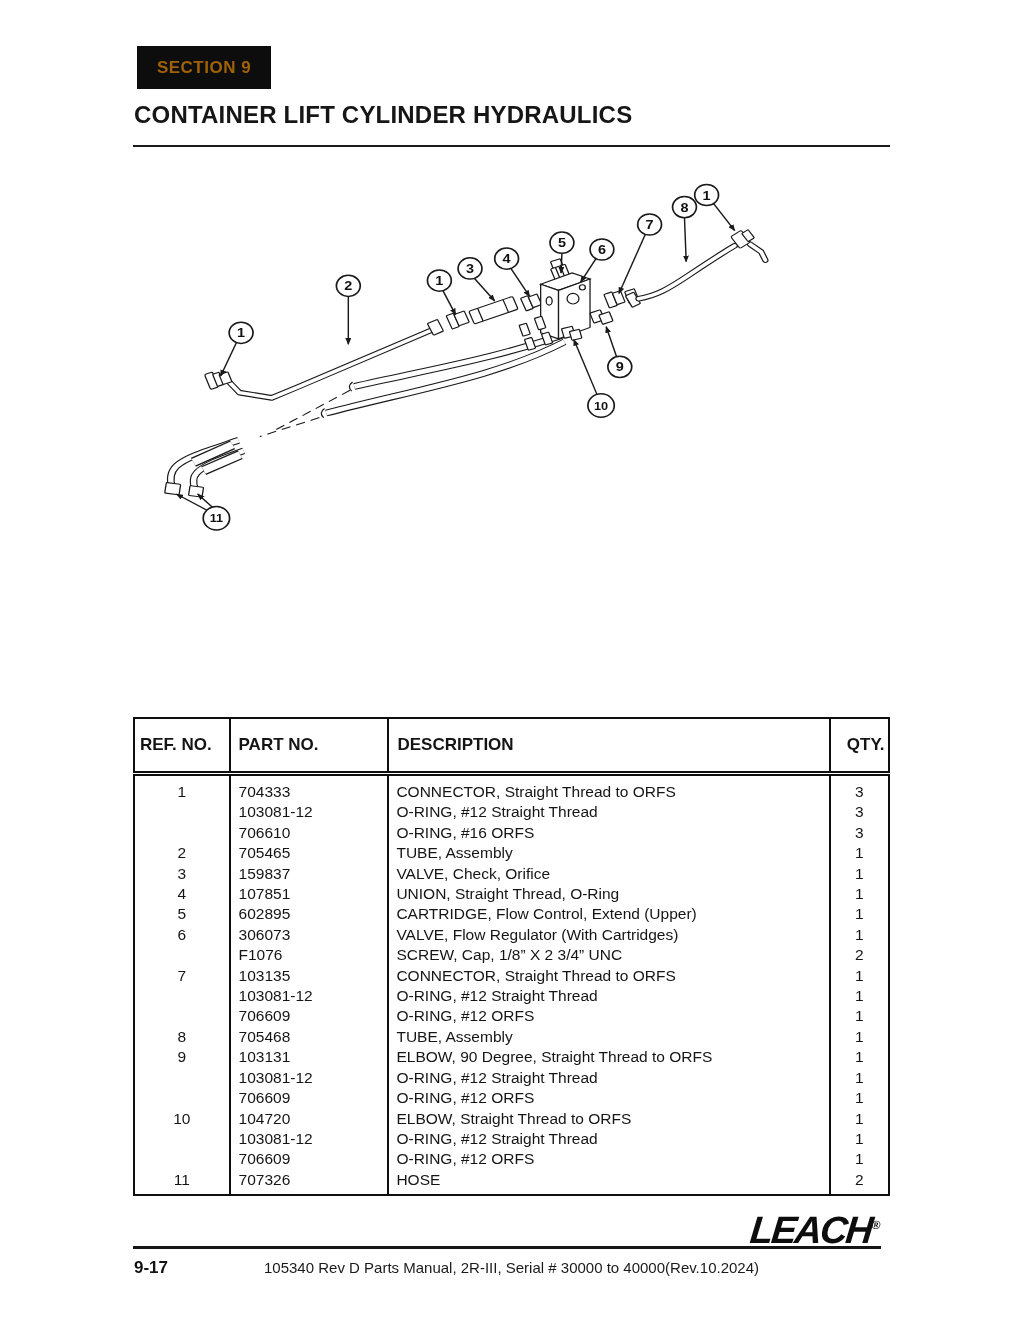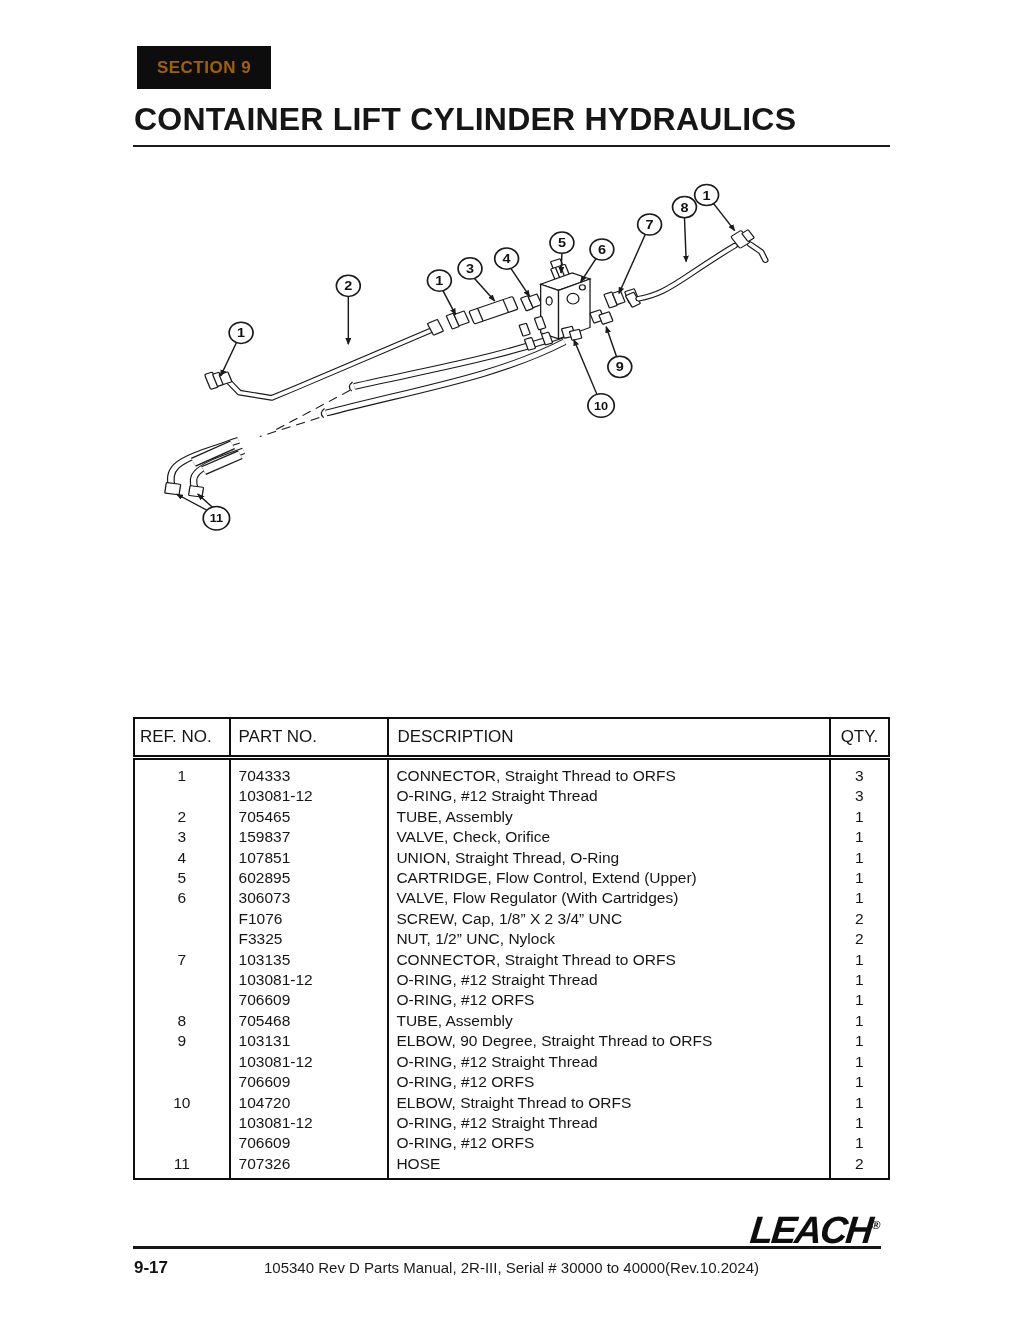--- a/index.html
+++ b/index.html
@@ -9,43 +9,43 @@
     font-family:"Liberation Sans", sans-serif; color:#111;
     overflow:hidden;
   }
   .section-badge {
     position:absolute; left:137px; top:46px; width:134px; height:43px;
     background:#0d0d0d; color:#a16207; font-weight:bold; font-size:17px;
     letter-spacing:0.5px; display:flex; align-items:center; justify-content:center;
   }
   .page-title {
     position:absolute; left:134px; top:101px; width:780px;
-    font-size:32px; font-weight:bold; letter-spacing:0.2px; color:#161616;
+    font-size:24px; font-weight:bold; letter-spacing:0.2px; color:#161616;
     white-space:nowrap;
   }
   .title-rule {
     position:absolute; left:133px; top:145px; width:757px; height:2px; background:#1b1b1b;
   }
   .diagram-svg { position:absolute; left:133px; top:170px; }
 
   
   .parts-table {
     position:absolute; left:133px; top:717px; width:757px;
     border-collapse:collapse; table-layout:fixed;
     font-size:15.5px; color:#151515;
   }
   .parts-table, .parts-table th, .parts-table td { border:2px solid #0f0f0f; }
   .parts-table th {
-    font-size:17px; font-weight:normal; text-align:left; height:36px;
+    font-size:17px; font-weight:bold; text-align:left; height:36px;
     padding:0 0 0 8px; border-bottom:5px double #0f0f0f; white-space:nowrap;
   }
   .parts-table th.col-ref { width:92px; padding-left:5px; }
   .parts-table th.col-part { width:153px; }
   .parts-table th.col-desc { width:425px; }
-  .parts-table th.col-qty { width:57px; padding:8px; text-align:center; }
+  .parts-table th.col-qty { width:57px; padding:16px; text-align:center; }
   .parts-table td {
     height:20.4px; line-height:20.4px; padding:0; white-space:nowrap;
     border-top:none; border-bottom:none; overflow:hidden;
   }
   .parts-table td.col-ref { text-align:center; }
   .parts-table td.col-part { padding-left:8px; }
   .parts-table td.col-desc { padding-left:7px; }
   .parts-table td.col-qty { text-align:center; }
   .parts-table tbody tr:first-child td { padding-top:6px; }
   .parts-table tbody tr:last-child td { padding-bottom:4px; }
@@ -301,20 +301,26 @@
         <td class="col-desc">CONNECTOR, Straight Thread to ORFS</td>
         <td class="col-qty">3</td>
       </tr>
       <tr>
         <td class="col-ref"></td>
         <td class="col-part">103081-12</td>
         <td class="col-desc">O-RING, #12 Straight Thread</td>
         <td class="col-qty">3</td>
       </tr>
       <tr>
+        <td class="col-ref"></td>
+        <td class="col-part">706610</td>
+        <td class="col-desc">O-RING, #16 ORFS</td>
+        <td class="col-qty">3</td>
+      </tr>
+      <tr>
         <td class="col-ref">2</td>
         <td class="col-part">705465</td>
         <td class="col-desc">TUBE, Assembly</td>
         <td class="col-qty">1</td>
       </tr>
       <tr>
         <td class="col-ref">3</td>
         <td class="col-part">159837</td>
         <td class="col-desc">VALVE, Check, Orifice</td>
         <td class="col-qty">1</td>
@@ -334,26 +340,20 @@
       <tr>
         <td class="col-ref">6</td>
         <td class="col-part">306073</td>
         <td class="col-desc">VALVE, Flow Regulator (With Cartridges)</td>
         <td class="col-qty">1</td>
       </tr>
       <tr>
         <td class="col-ref"></td>
         <td class="col-part">F1076</td>
         <td class="col-desc">SCREW, Cap, 1/8” X 2 3/4” UNC</td>
-        <td class="col-qty">2</td>
-      </tr>
-      <tr>
-        <td class="col-ref"></td>
-        <td class="col-part">F3325</td>
-        <td class="col-desc">NUT, 1/2” UNC, Nylock</td>
         <td class="col-qty">2</td>
       </tr>
       <tr>
         <td class="col-ref">7</td>
         <td class="col-part">103135</td>
         <td class="col-desc">CONNECTOR, Straight Thread to ORFS</td>
         <td class="col-qty">1</td>
       </tr>
       <tr>
         <td class="col-ref"></td>

